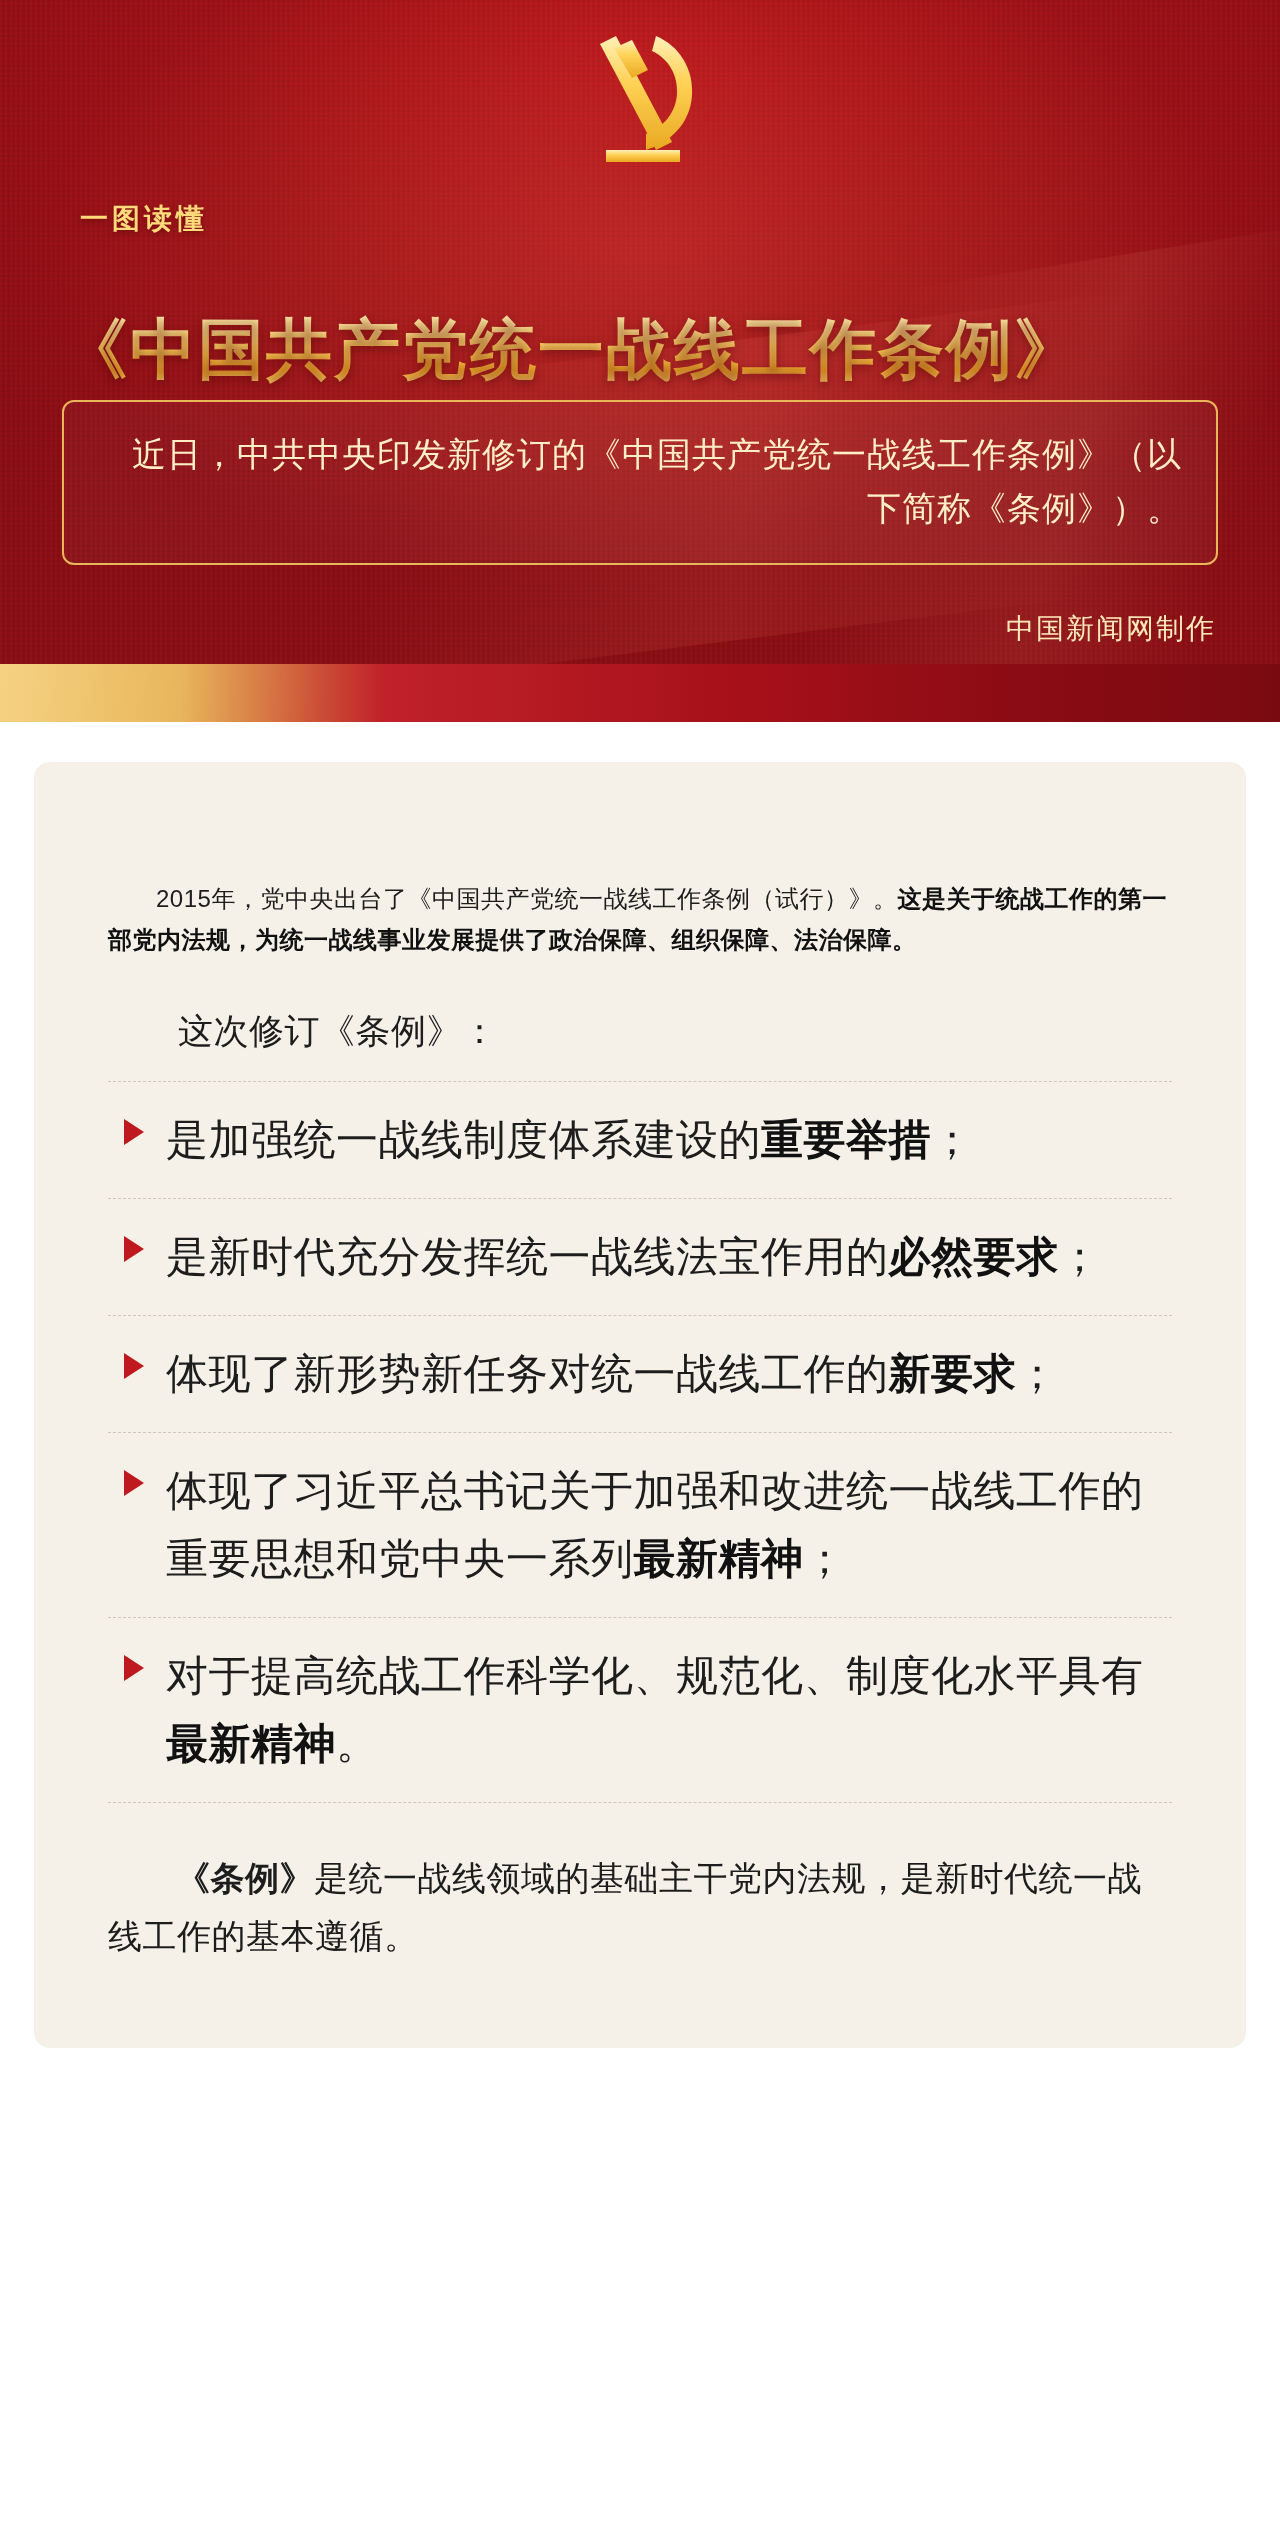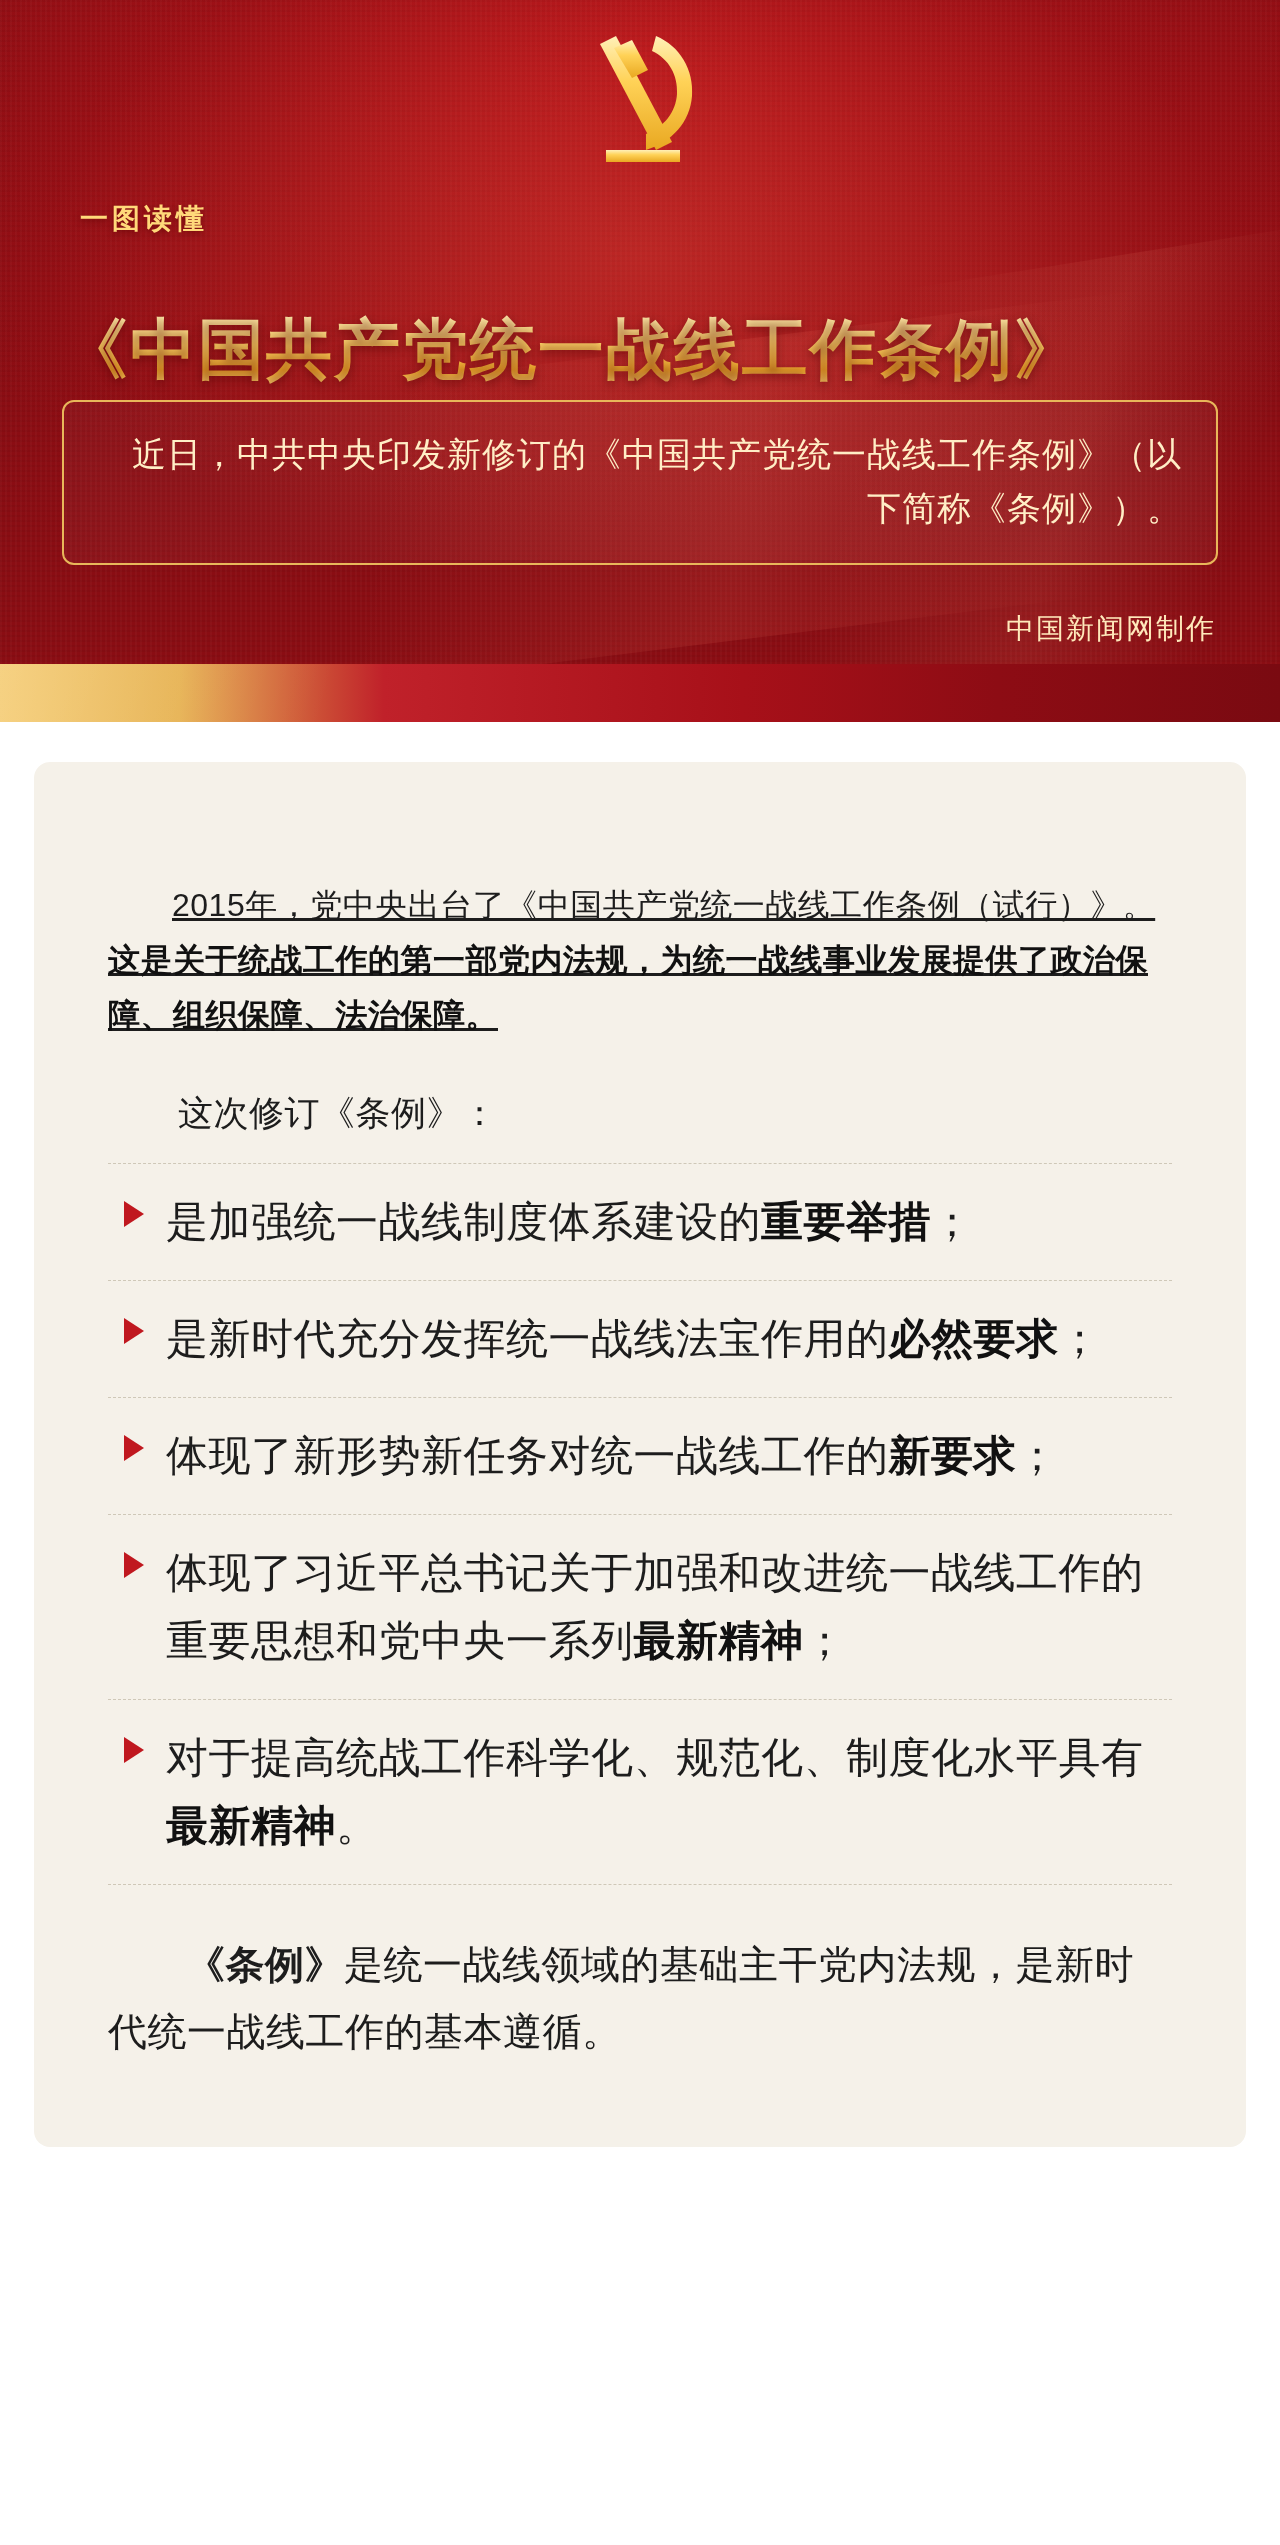--- a/index.html
+++ b/index.html
@@ -166,26 +166,25 @@
     position: relative;
     width: 1212px;
     margin: -46px auto 0 auto;
     background: #f5f1e9;
     border-radius: 16px;
     padding: 116px 74px 82px 74px;
     z-index: 1;
   }
 
   .para {
-    font-size: 32px;
+    font-size: 24px;
     line-height: 1.72;
     color: #1d1d1d;
     text-indent: 2em;
     letter-spacing: 0.5px;
-    text-decoration: underline;
   }
   .para b { font-weight: bold; color: #111; }
   .sub-label {
     margin-top: 42px;
     font-size: 35px;
     line-height: 1.6;
     color: #1d1d1d;
     text-indent: 2em;
     letter-spacing: 0.5px;
   }
@@ -213,21 +212,21 @@
   .bullet-text {
     font-size: 42px;
     line-height: 1.62;
     color: #1d1d1d;
     letter-spacing: 0.5px;
   }
   .bullet-text b { font-weight: bold; color: #111; }
 
   .closing {
     margin-top: 46px;
-    font-size: 39px;
+    font-size: 34px;
     line-height: 1.72;
     color: #1d1d1d;
     text-indent: 2em;
     letter-spacing: 0.5px;
   }
   .closing b { font-weight: bold; }
 </style>
 </head>
 <body>
 

